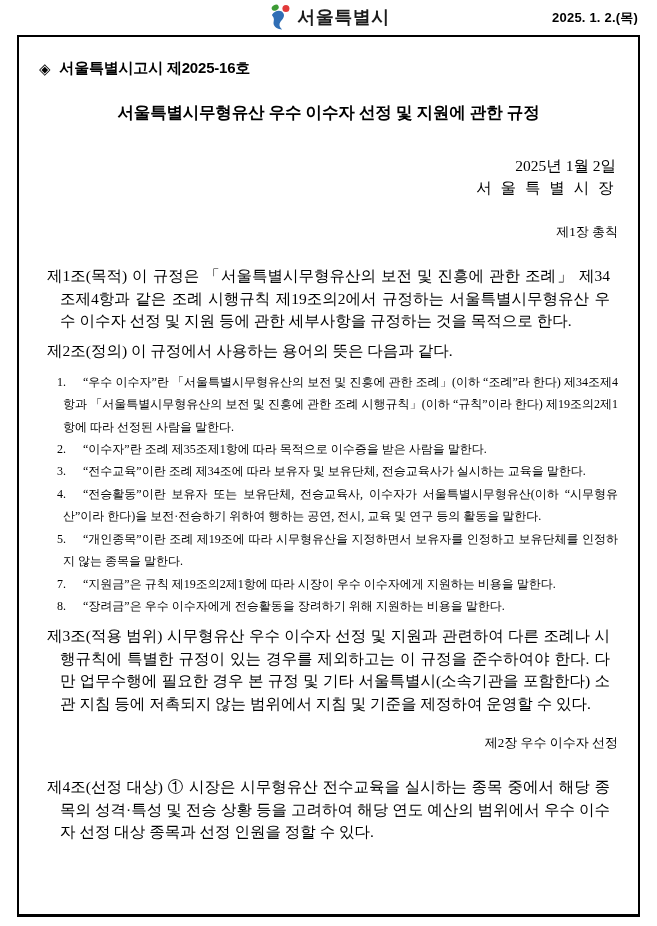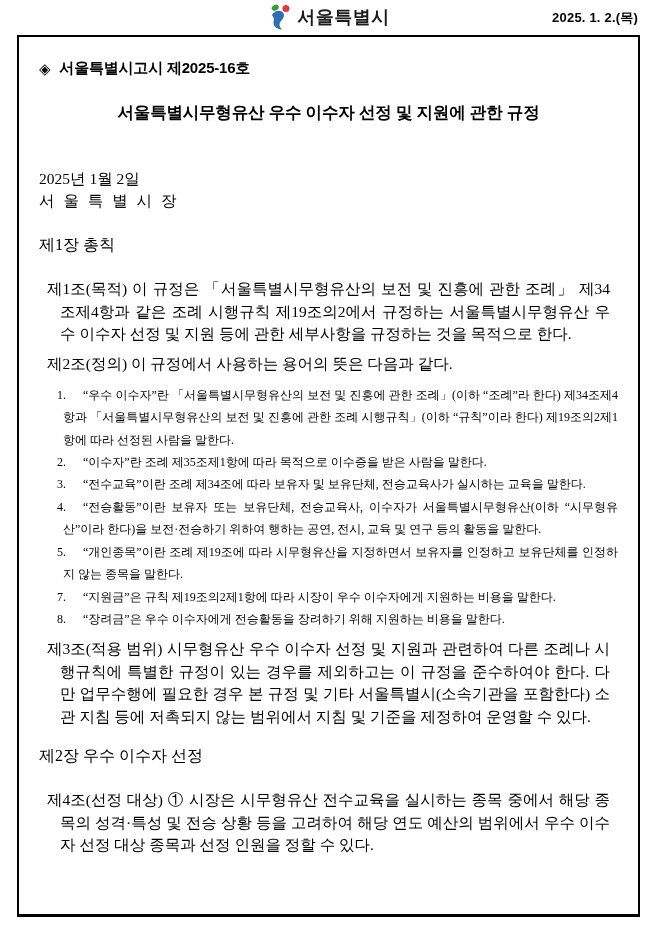--- a/index.html
+++ b/index.html
@@ -40,26 +40,26 @@
     font-family:"Liberation Sans","DejaVu Sans",sans-serif;
     font-weight:bold; font-size:15px; letter-spacing:-0.2px;
   }
   .bullet { font-size:15px; line-height:1; }
   .doc-title {
     margin-top:24px; text-align:center;
     font-family:"Liberation Sans","DejaVu Sans",sans-serif;
     font-weight:bold; font-size:16.5px; letter-spacing:-0.2px;
   }
   .sign-block {
-    margin-top:44px; padding-right:2px; 
+    margin-top:31px; padding-right:2px; text-align:right;
     font-size:15.5px; line-height:22.4px;
   }
   .signer { letter-spacing:2.5px; }
   .chapter {
-    text-align:left; font-size:16px; line-height:22.4px; margin:21px 0 0 0;
+    text-align:right; font-size:13px; line-height:22.4px; margin:21px 0 0 0;
   }
   .chapter2 { margin:17px 0 22px 0; }
   p.art {
     margin:8px; font-size:15.5px; line-height:22.4px;
     text-align:justify; word-break:break-all;
     padding-left:13px; text-indent:-13px;
   }
   p.art.first { margin-top:22px; }
   .item {
     font-size:12px; line-height:22.4px; text-align:justify; word-break:break-all;

